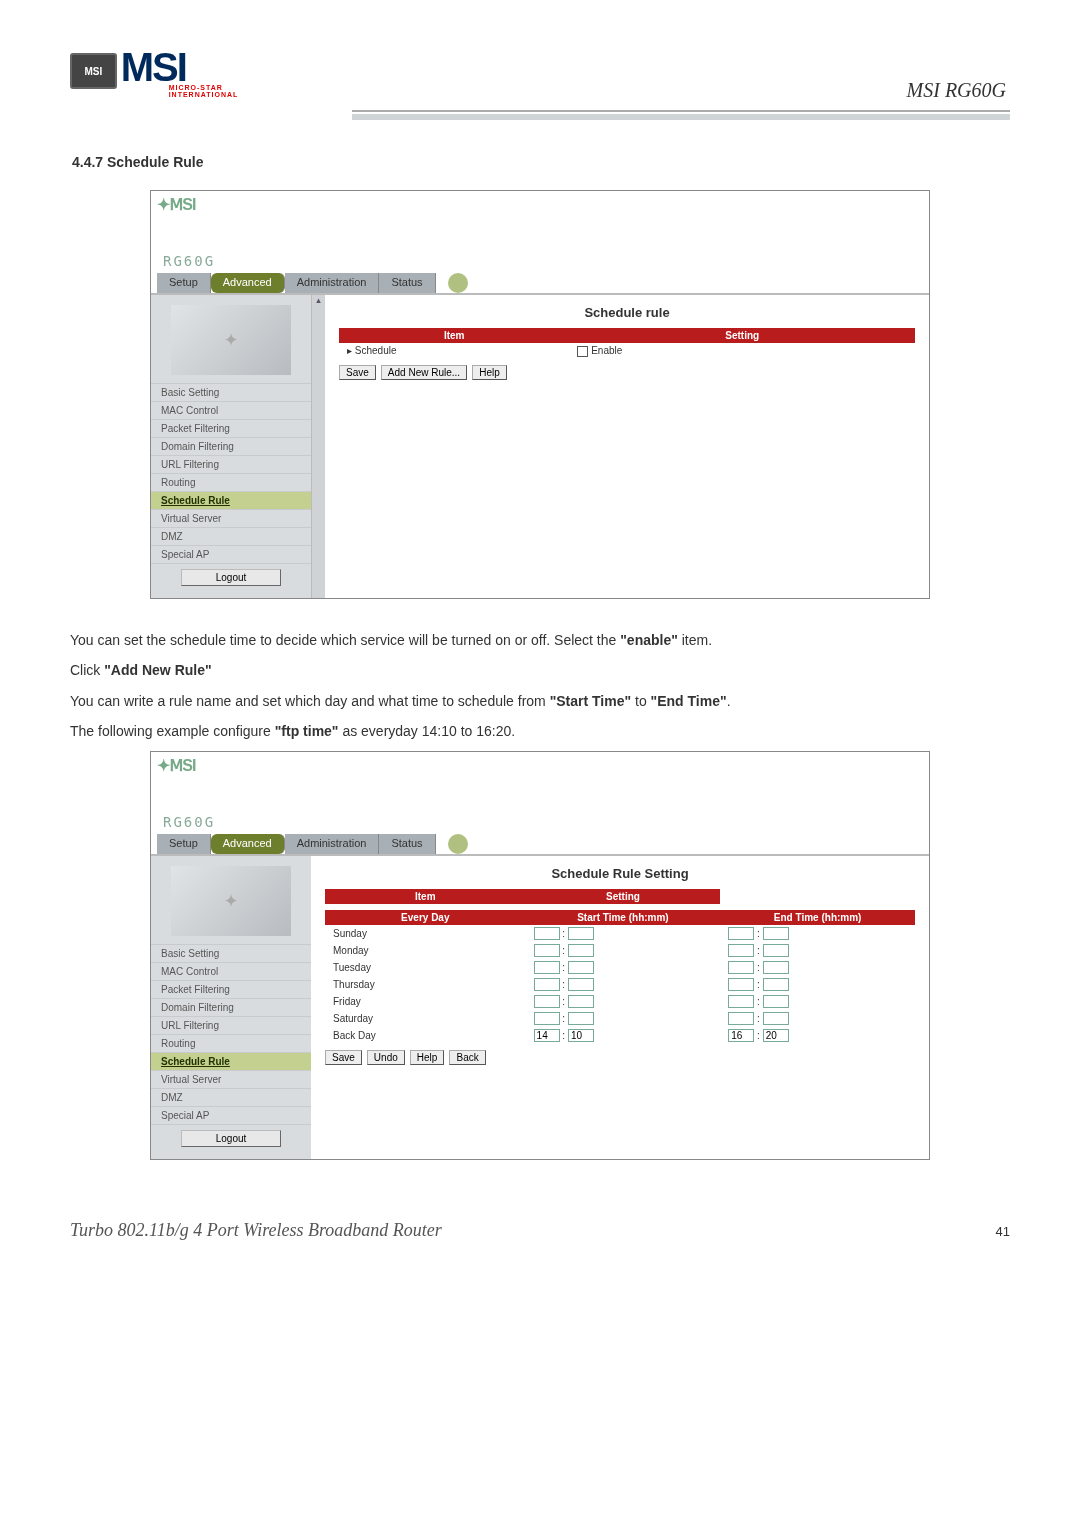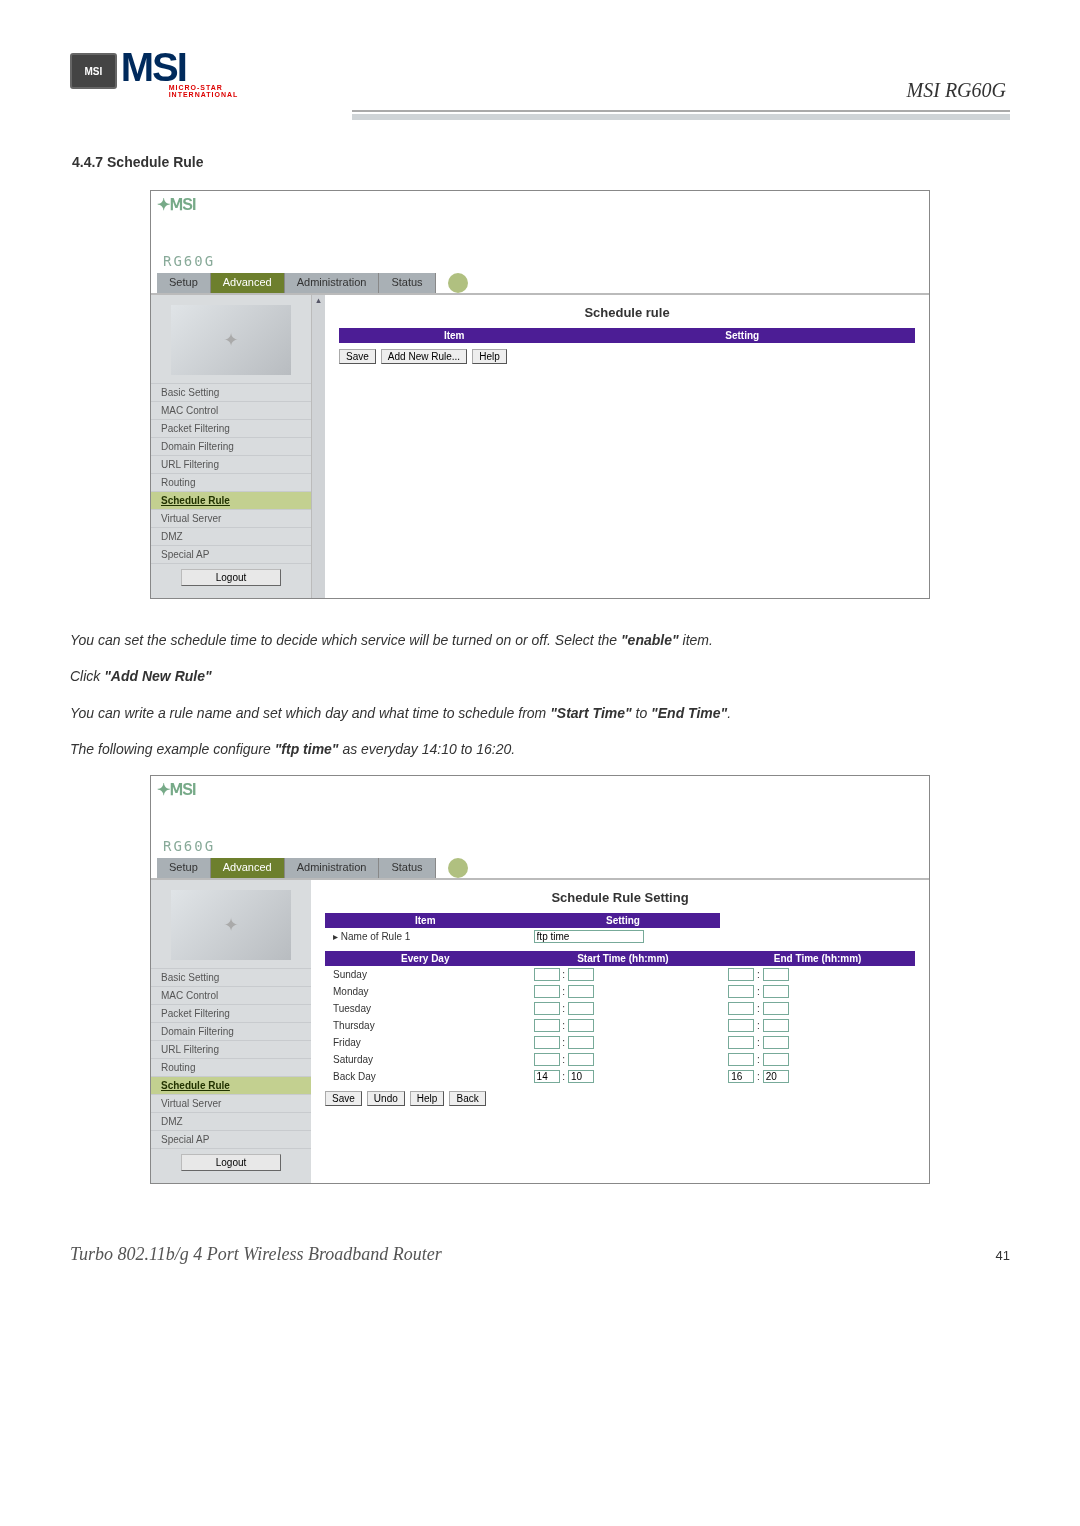--- a/index.html
+++ b/index.html
@@ -49,43 +49,43 @@
     border-bottom: 2px solid #bbb;
   }
   .mini-logo { font-size: 16px; font-weight:bold; color:#7a8; letter-spacing:-1px;}
   .mini-model { font-family: monospace; font-size:14px; color:#8a9; letter-spacing:2px; padding-left:6px;margin-top:39px;}
   .tab-row { display:flex; margin-top:4px; }
   .tab {
     padding: 3px 12px; font-size: 11px; font-weight: normal;
     background: #a9b0b5; color:#333; border-right:1px solid #888;
     cursor: pointer;
   }
-  .tab.active { background:#6d7f2d; color:#fff; }
+  .tab.active { background:#6d7f2d; color:#fff;border-radius:6px; }
   .globe { margin-left:12px; width:20px; height:20px; border-radius:50%; background:#b0c080; display:inline-block; vertical-align:middle;}
   .shot-body { display:flex; }
   .sidebar { width: 160px; background:#d9dcde; padding: 6px 0 6px 0; }
   .side-img { width: 120px; height: 70px; background:linear-gradient(135deg,#e0e4e7,#b8bcc0); margin: 4px auto 8px auto; display:flex; align-items:center; justify-content:center; color:#aaa; font-size:18px;}
   .side-item {
     padding: 3px 10px; font-size: 10px; color:#555;
     border-top:1px solid #c8cbce; border-bottom:1px solid #c8cbce;
     margin-bottom:-1px; cursor:pointer;
   }
   .side-item.selected { background:#c3d090; color:#223300; text-decoration: underline; font-weight:bold;}
   .side-btn { display:block; width:100px; margin: 6px auto; padding:2px 0; text-align:center; font-size:10px; background:#e8e8e8; border:1px outset #bbb; cursor:pointer;}
   .content { flex:1; padding: 10px 14px; }
   .content-title { text-align:center; font-weight:bold; font-size:13px; margin-bottom:8px;}
   .tbl { width:100%; border-collapse:collapse; }
-  .tbl th { background:#4c1d95; color:#fff; font-size:10px; font-weight:bold; padding:2px 8px; text-align:center;}
+  .tbl th { background:#b91c1c; color:#fff; font-size:10px; font-weight:bold; padding:2px 8px; text-align:center;}
   .tbl td { font-size:10px; padding:2px 8px; }
   .btnrow { margin-top:6px; }
   .btn { font-size:10px; padding:1px 6px; background:#eee; border:1px outset #aaa; cursor:pointer; margin-right:2px;}
   .txtin { width:60px; font-size:10px; border:1px solid #7a9; padding:0 2px;}
   .txtin.sm { width:26px; }
   .scroll-arrow { width:14px; text-align:center; background:#d0d3d6; color:#556; font-size:9px; border-left:1px solid #bbb;}
-  .para { font-size: 14px; line-height: 1.6; margin: 14px 0; font-style: italic; }
+  .para { font-size: 14px; line-height: 1.6; margin: 8px 0; }
   .bold { font-weight: bold; }
   .footer {
     margin-top: 60px;
     display:flex; align-items: baseline; justify-content: space-between;
   }
   .footer-text { font-family: "Comic Sans MS", cursive; font-style: italic; font-size: 18px; color:#555;}
   .page-no { font-size: 13px; color:#333; }
   .shot1-body { min-height: 260px; }
   .checkbox { display:inline-block; width:11px; height:11px; border:1px solid #555; vertical-align:middle;}
 </style>
@@ -143,20 +143,24 @@
       <button class="side-btn">Logout</button>
     </div>
     <div class="content">
       <div class="content-title">Schedule rule</div>
       <table class="tbl">
         <tbody>
             <tr>
           <th style="width:40%">Item</th>
           <th>Setting</th>
         </tr>
+        <tr>
+          <td>▸ <span>Schedule</span></td>
+          <td><span class="checkbox"></span> <span>Enable</span></td>
+        </tr>
       </tbody>
         </table>
       <div class="btnrow">
         <button class="btn">Save</button>
         <button class="btn">Add New Rule...</button>
         <button class="btn">Help</button>
       </div>
     </div>
   </div>
 </div>
@@ -208,25 +212,20 @@
     </div>
     <div class="content">
       <div class="content-title">Schedule Rule Setting</div>
       <table class="tbl" style="margin-bottom:6px;">
         <tbody>
             <tr>
           <th style="width:34%">Item</th>
           <th style="width:33%">Setting</th>
           <th style="width:33%; background:#fff;"></th>
         </tr>
-        <tr>
-          <td>▸ <span>Name of Rule 1</span></td>
-          <td><input class="txtin" style="width: 110px;" value="ftp time"></td>
-          <td></td>
-        </tr>
       </tbody>
         </table>
       <table class="tbl">
         <tbody>
             <tr>
           <th style="width:34%">Every Day</th>
           <th style="width:33%">Start Time (hh:mm)</th>
           <th style="width:33%">End Time (hh:mm)</th>
         </tr>
         <tr>

